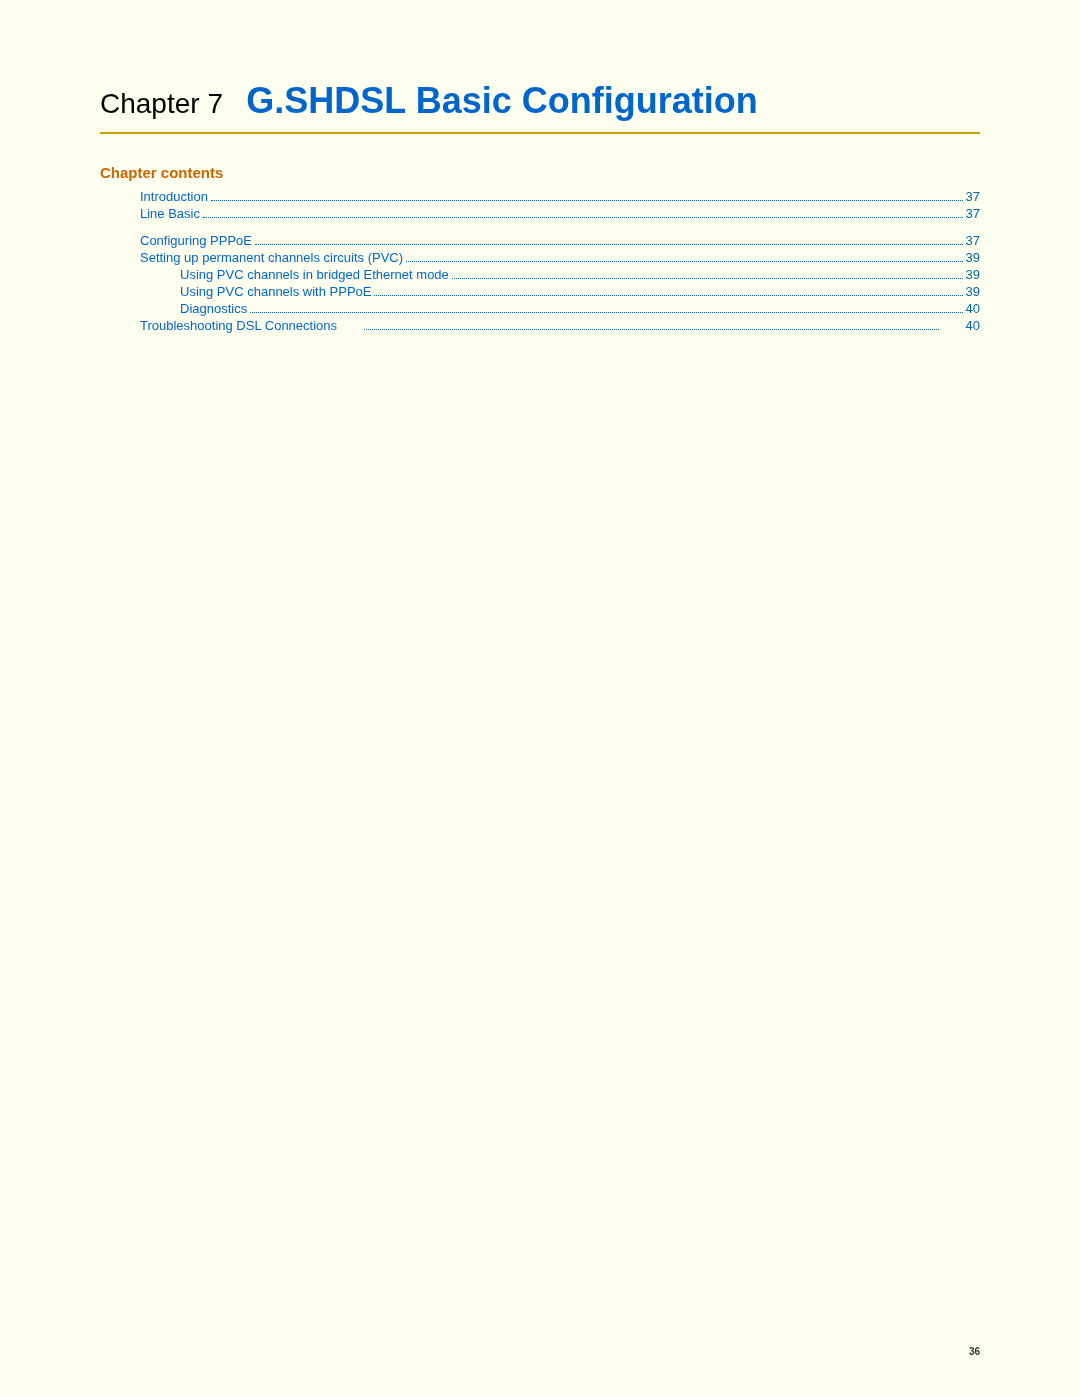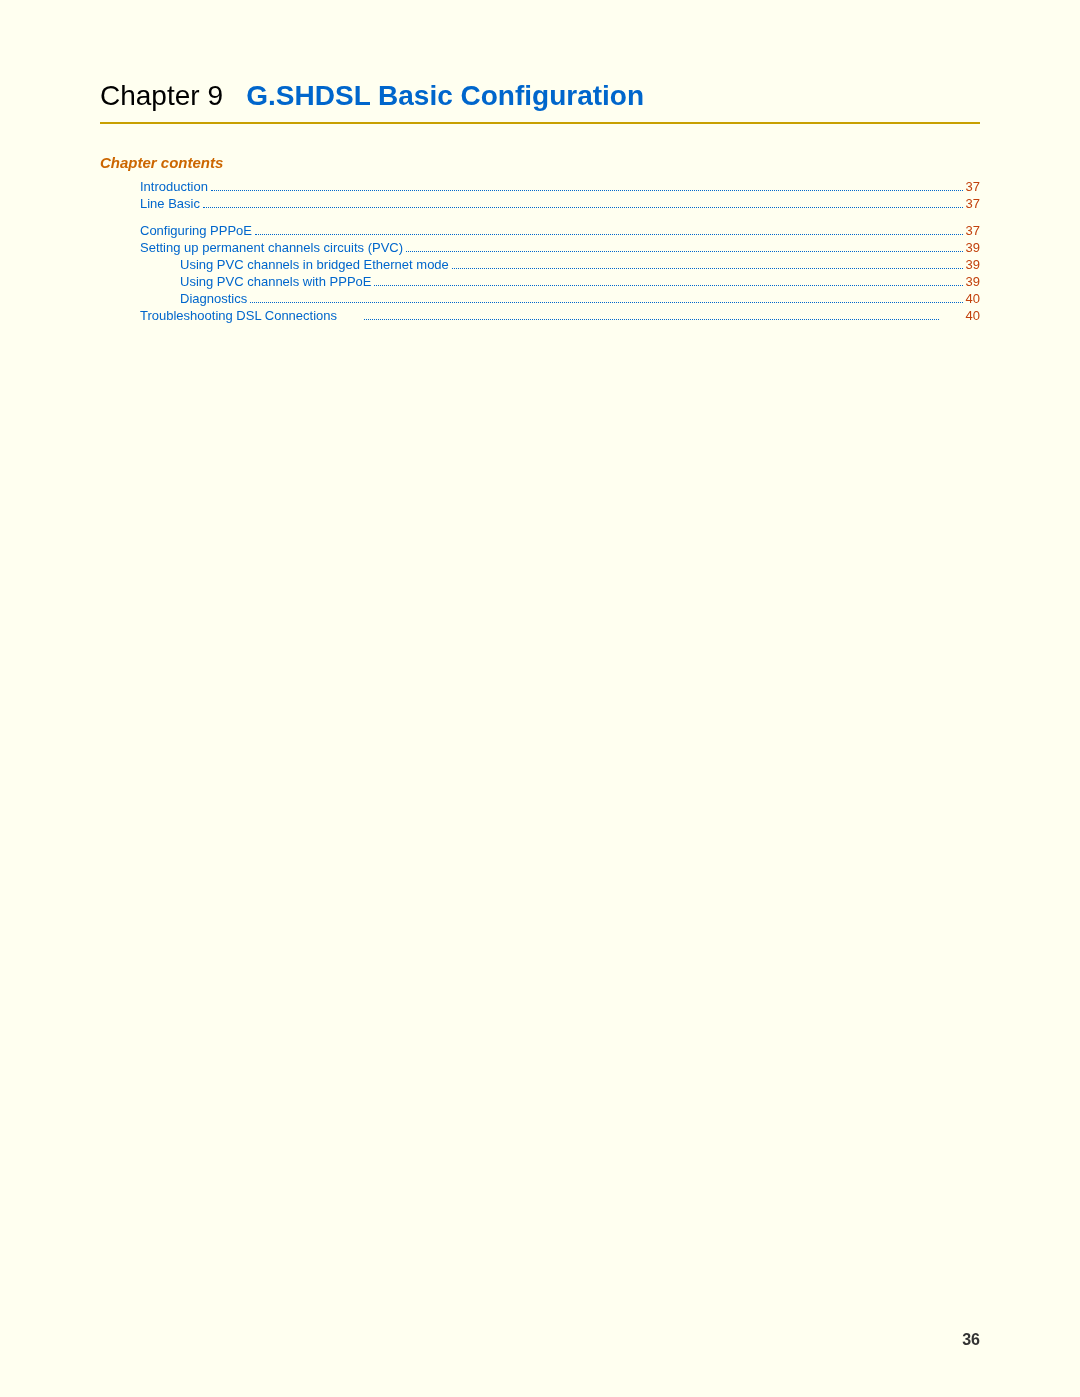--- a/index.html
+++ b/index.html
@@ -32,27 +32,26 @@
 
     .chapter-title {
       font-size: 28px;
       font-weight: normal;
       color: #000000;
     }
 
     .chapter-title-bold {
       font-weight: bold;
       color: #0066cc;
-      font-size: 28px;
+      font-size: 36px;
     }
 
     .chapter-contents-heading {
       font-size: 15px;
       font-weight: bold;
-      font-style: italic;
       color: #cc6600;
       margin-bottom: 8px;
     }
 
     .toc-entry {
       display: flex;
       align-items: baseline;
       margin-bottom: 2px;
     }
 
@@ -65,42 +64,42 @@
 
     .toc-dots {
       flex: 1;
       border-bottom: 1px dotted #0066cc;
       margin: 0 3px;
       margin-bottom: 3px;
       min-width: 20px;
     }
 
     .toc-page {
-      color: #c2410c;
+      color: #0369a1;
       font-size: 13px;
       white-space: nowrap;
     }
 
     .page-number {
       position: absolute;
-      bottom: 48px;
+      bottom: 40px;
       right: 100px;
-      font-size: 16px;
+      font-size: 10px;
       font-weight: bold;
       color: #333333;
     }
   </style>
 </head>
 <body>
 
 <div class="page-container">
 
   <div class="chapter-header">
     <h1 class="chapter-title">
-      <span>Chapter 9</span>
+      <span>Chapter 7</span>
       &nbsp;
       <span class="chapter-title-bold">G.SHDSL Basic Configuration</span>
     </h1>
   </div>
 
   <div class="chapter-contents-section">
 
     <div class="chapter-contents-heading">Chapter contents</div>
 
     <div class="toc-list">

